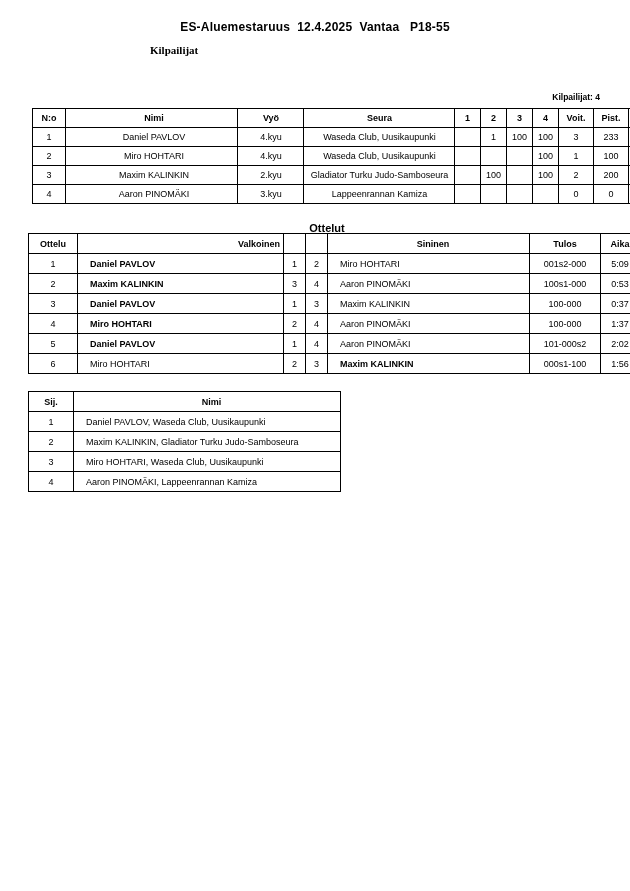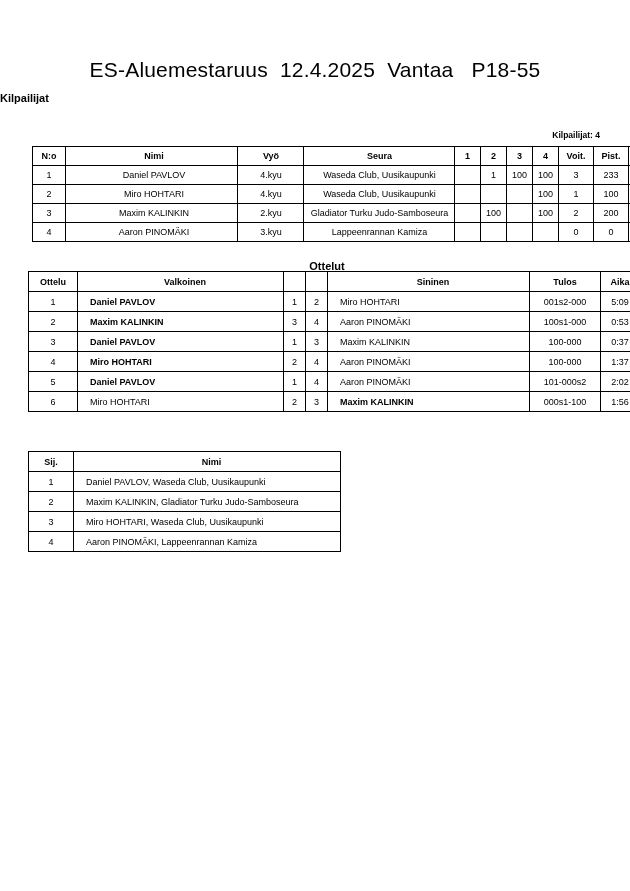--- a/index.html
+++ b/index.html
@@ -15,34 +15,36 @@
     position: relative;
     overflow: hidden;
   }
   .page {
     position: relative;
     width: 630px;
     height: 891px;
   }
   .title {
     text-align: center;
-    font-size: 21px;
-    font-weight: normal;
-    margin-top: 58px;
+    font-size: 12px;
+    font-weight: bold;
+    margin-top: 20px;
     letter-spacing: 0.2px;
     white-space: pre;
   }
   .section-head {
     text-align: center;
     font-size: 11px;
     font-weight: bold;
     margin-top: 10px;
   }
   .section-head.left-ind {
     text-align: left;
+    padding-left: 150px;
+    font-family: Liberation Serif, serif;
   }
   .count-note {
     position: absolute;
     right: 30px;
     font-size: 8.5px;
     font-weight: bold;
   }
 
   table {
     border-collapse: collapse;
@@ -97,21 +99,21 @@
   .m-bn     { width: 15px; text-align: center; }
   .m-blue   { width: 186px; text-align: left; padding-left: 12px; }
   .m-res    { width: 64px; text-align: center; }
   .m-time   { width: 32px; text-align: center; }
   .bold { font-weight: bold; }
 
   
   .tbl-results {
     position: absolute;
     left: 28px;
-    top: 393px;
+    top: 371px;
     width: 289px;
     table-layout: fixed;
   }
   .tbl-results td { height: 17px; }
   .r-sij  { width: 38px; text-align: center; }
   .r-name { width: 251px; text-align: left; padding-left: 12px; }
 </style>
 </head>
 <body>
 
@@ -195,21 +197,21 @@
       </tr>
     </tbody>
   </table>
 
   <div class="section-head" style="position:absolute; top:192px; left:12px; width:630px;">Ottelut</div>
 
   <table class="tbl-matches">
     <tbody>
       <tr class="hdr">
         <td class="m-no">Ottelu</td>
-        <td class="m-white" style="text-align:center">Valkoinen</td>
+        <td class="m-white" style="text-align:right">Valkoinen</td>
         <td class="m-wn"></td>
         <td class="m-bn"></td>
         <td class="m-blue" style="text-align:center">Sininen</td>
         <td class="m-res">Tulos</td>
         <td class="m-time">Aika</td>
       </tr>
 
       <tr>
         <td class="m-no">1</td>
         <td class="m-white bold">Daniel PAVLOV</td>

